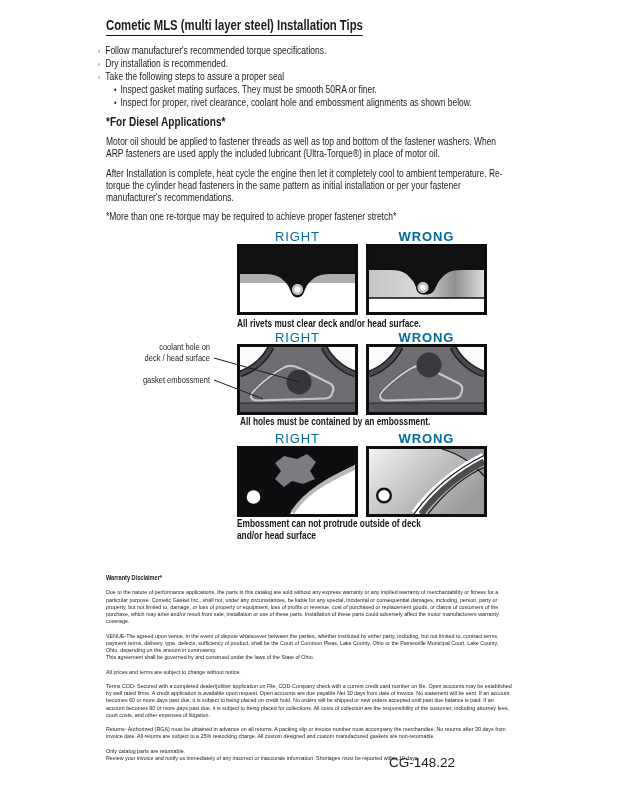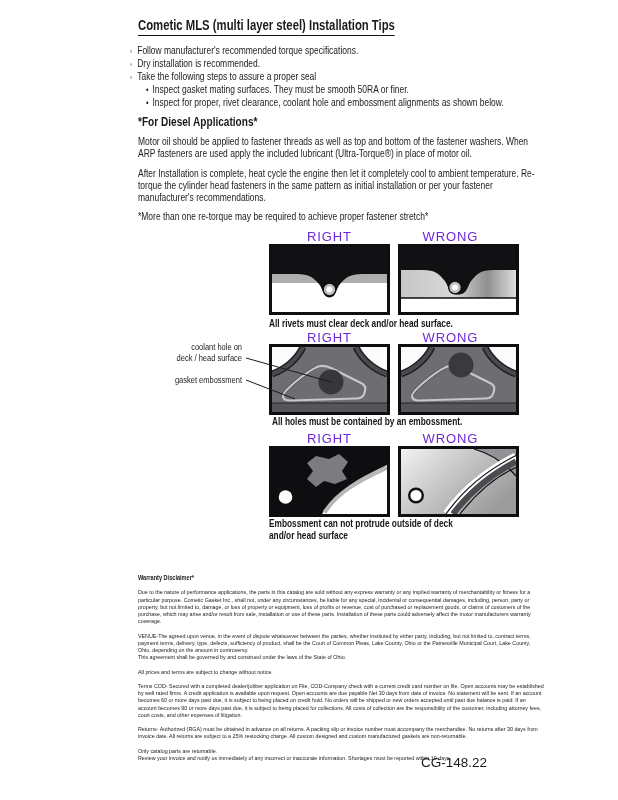--- a/index.html
+++ b/index.html
@@ -1,41 +1,41 @@
 <!DOCTYPE html>
 <html><head>
 <meta charset="utf-8">
 <style>
   html,body{margin:0;padding:0;background:#fff;}
   .page{
     position:relative;width:554px;height:800px;background:#ffffff;overflow:hidden;
-    font-family:"Liberation Sans",sans-serif;color:#1b1b1b;margin-left:32px;
+    font-family:"Liberation Sans",sans-serif;color:#1b1b1b;
   }
   .cond{transform:scaleX(0.8);transform-origin:left top;}
   .title{
     position:absolute;left:106px;top:18px;margin:0;
     font-size:13.8px;font-weight:bold;white-space:nowrap;
     border-bottom:1.6px solid #141414;padding-bottom:2px;
     transform:scaleX(0.82);transform-origin:left top;
   }
   .bullets{position:absolute;left:98px;top:44px;width:520px;font-size:10.6px;line-height:12.1px;}
   .brow{display:flex;}
   .brow .mk{width:9px;flex:0 0 9px;font-size:8.5px;padding-top:1px;}
   .brow.sub{margin-left:20px;}
   .brow.sub .mk{width:8px;flex:0 0 8px;font-size:9px;}
   .diesel{position:absolute;left:106px;top:117px;width:510px;font-size:10.6px;line-height:11.9px;}
   .diesel h2{font-size:12.6px;font-weight:bold;margin:0 0 7px 0;}
   .diesel p{margin:0 0 8px 0;}
   .drow{position:absolute;left:0;width:618px;height:102px;}
   #d1{top:228px;} #d2{top:329px;height:104px;} #d3{top:430px;height:120px;}
   .dlabel{
     position:absolute;top:1px;width:121px;text-align:center;
-    font-size:13px;letter-spacing:0.9px;color:#6d28d9;
-  }
-  .dlabel.r{left:237px;} .dlabel.w{left:358px;}
+    font-size:13px;letter-spacing:0.9px;color:#0369a1;
+  }
+  .dlabel.r{left:237px;} .dlabel.w{left:366px;font-weight:bold;}
   .dbox{position:absolute;top:16px;left:237px;width:121px;height:71px;}
   .dbox.w{left:366px;}
   .dcap{
     position:absolute;left:237px;top:90px;width:330px;
     font-size:10.4px;font-weight:600;line-height:12px;color:#161616;
     transform:scaleX(0.8);transform-origin:left top;
   }
   #d2 .dbox{top:15px;} #d2 .dcap{top:87px;left:240px;}
   #d3 .dcap{top:88px;}
   .ann{

